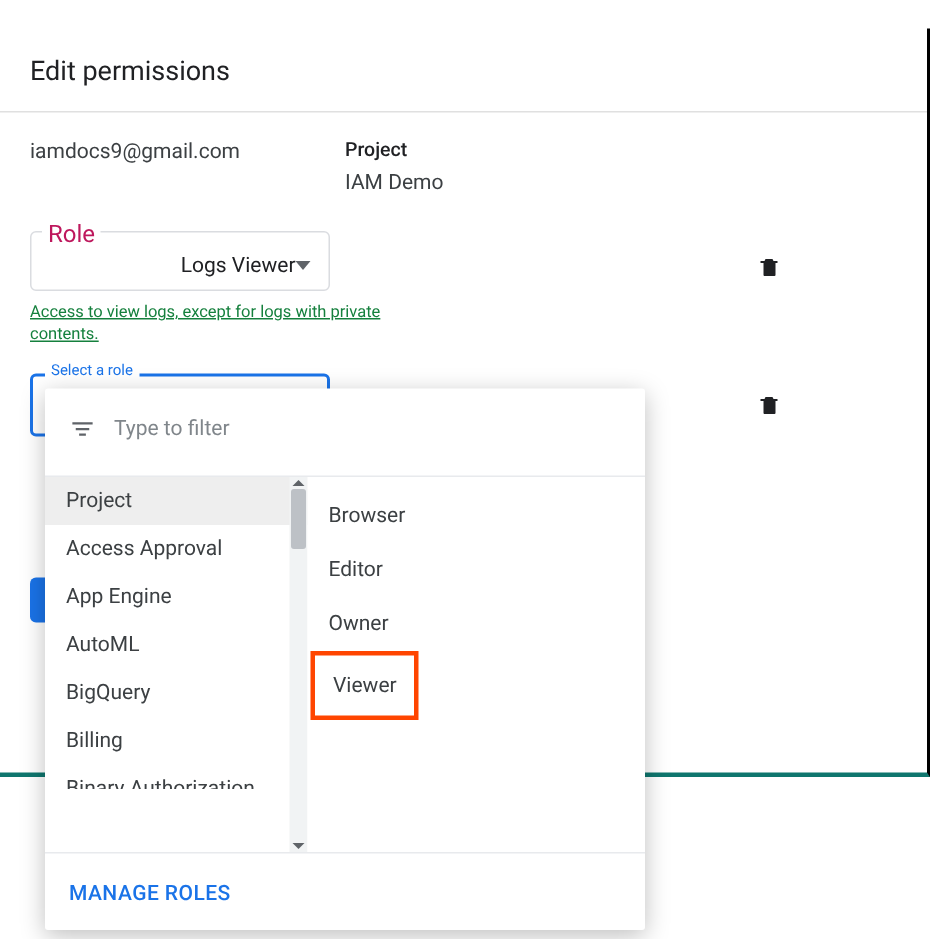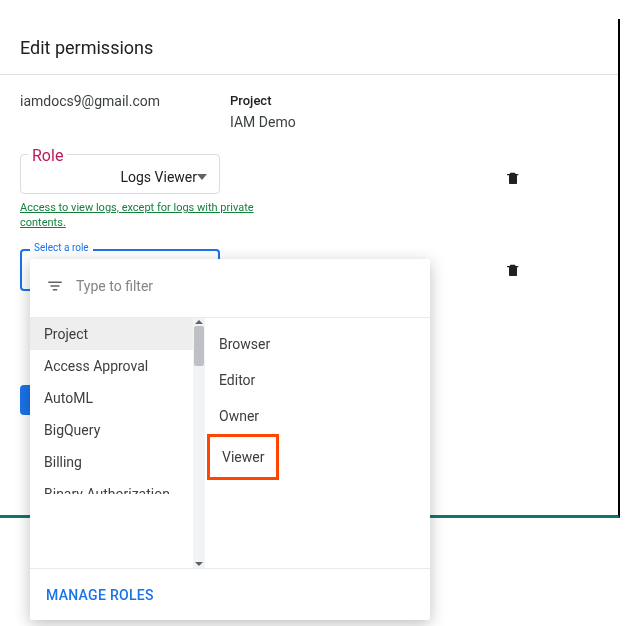--- a/index.html
+++ b/index.html
@@ -99,20 +99,21 @@
             <path d="M3 6h18v2H3V6zm3 5h12v2H6v-2zm3 5h6v2H9v-2z"></path>
           </svg>
       </span>
       <input class="filter-input" placeholder="Type to filter" style="">
     </div>
     <div class="dd-hr"></div>
     <div class="columns">
       <div class="col-left">
         <div class="svc-item selected">Project</div>
         <div class="svc-item">Access Approval</div>
+        <div class="svc-item">App Engine</div>
         <div class="svc-item">AutoML</div>
         <div class="svc-item">BigQuery</div>
         <div class="svc-item">Billing</div>
         <div class="svc-item svc-cut" style="height:16px;">Binary Authorization</div>
         <div class="scrollbar">
           <div class="scroll-arrow up"></div>
           <div class="scroll-thumb"></div>
           <div class="scroll-arrow down"></div>
         </div>
       </div>

